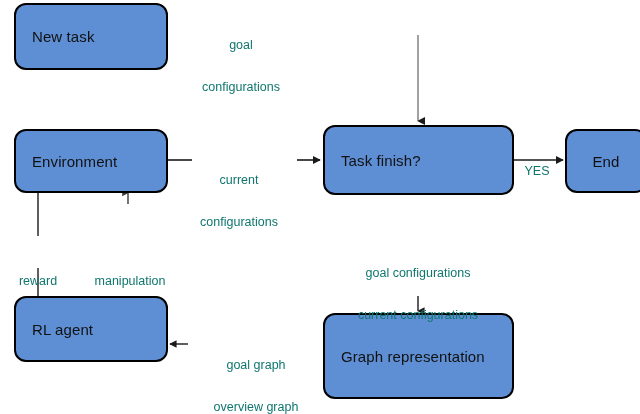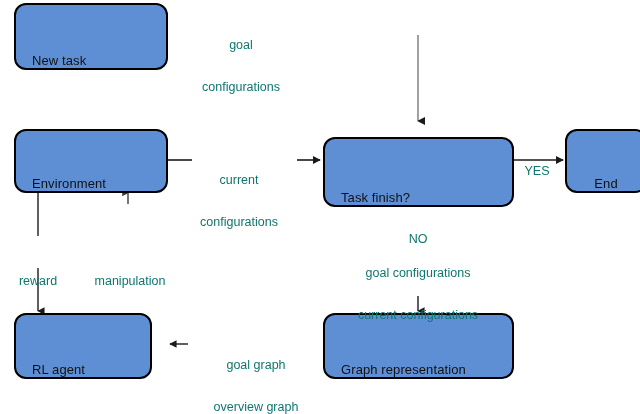--- a/index.html
+++ b/index.html
@@ -22,23 +22,23 @@
     width: 640px;
     height: 414px;
   }
   .node {
     position: absolute;
     box-sizing: border-box;
     background: #5e8fd4;
     border: 2.5px solid #000000;
     border-radius: 12px;
     display: flex;
-    align-items: flex-end;
+    align-items: center;
     color: #111111;
-    font-size: 13px;
+    font-size: 15px;
     letter-spacing: 0.1px;
     z-index: 3;
   }
   .node .node-label {
     padding-left: 16px;
     white-space: nowrap;
   }
   .node.center .node-label {
     padding-left: 0;
     width: 100%;
@@ -106,53 +106,50 @@
   </svg>
 
   <div class="node" style="left:14px; top:3px; width:154px; height:67px;">
     <span class="node-label">New task</span>
   </div>
 
   <div class="node" style="left:14px; top:129px; width:154px; height:64px;">
     <span class="node-label">Environment</span>
   </div>
 
-  <div class="node" style="left:323px; top:125px; width:191px; height:70px;margin-top:12px;">
+  <div class="node" style="left:323px; top:125px; width:191px; height:70px;">
     <span class="node-label">Task finish?</span>
   </div>
 
   <div class="node center" style="left:565px; top:129px; width:82px; height:64px;">
     <span class="node-label">End</span>
   </div>
 
-  <div class="node" style="left:14px; top:313px; width:138px; height:66px;">
+  <div class="node" style="left:14px; top:296px; width:154px; height:66px;">
     <span class="node-label">RL agent</span>
   </div>
 
-  <div class="node" style="left:323px; top:313px; width:191px; height:66px;">
+  <div class="node" style="left:323px; top:313px; width:191px; height:86px;">
     <span class="node-label">Graph representation</span>
   </div>
 
   <div class="edge-label" style="left:181px; top:10px; width:120px;">
     <div>goal</div>
     <div>configurations</div>
   </div>
 
   <div class="edge-label" style="left:184px; top:145px; width:110px;">
     <div>current</div>
     <div>configurations</div>
   </div>
 
   <div class="edge-label" style="left:508px; top:136px; width:58px;">
     <div>YES</div>
   </div>
 
-  <div class="edge-label" style="left:394px; top:204px; width:48px;">
-    <div>NO</div>
-  </div>
 
   <div class="edge-label" style="left:6px; top:246px; width:64px;">
     <div>reward</div>
   </div>
 
   <div class="edge-label" style="left:84px; top:246px; width:92px;">
     <div>manipulation</div>
   </div>
 
   <div class="edge-label" style="left:334px; top:238px; width:168px;">

